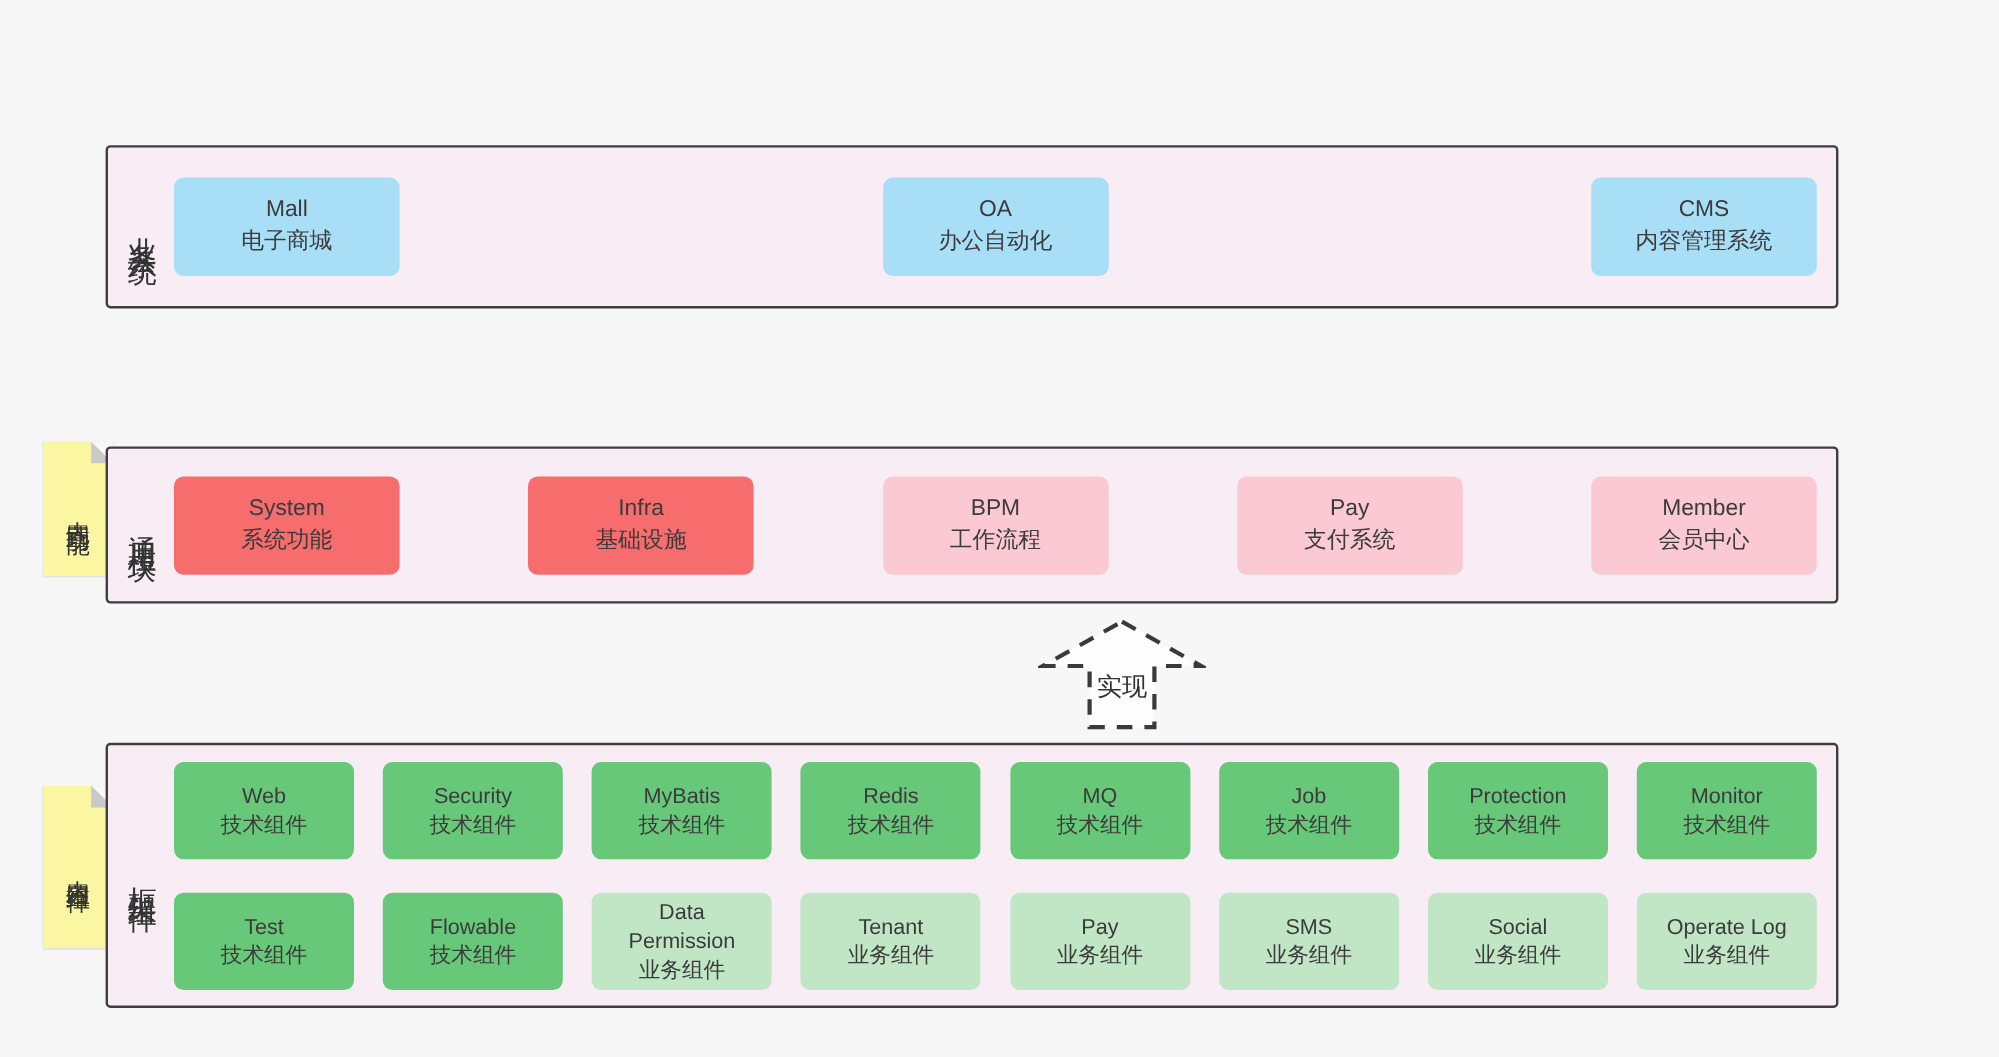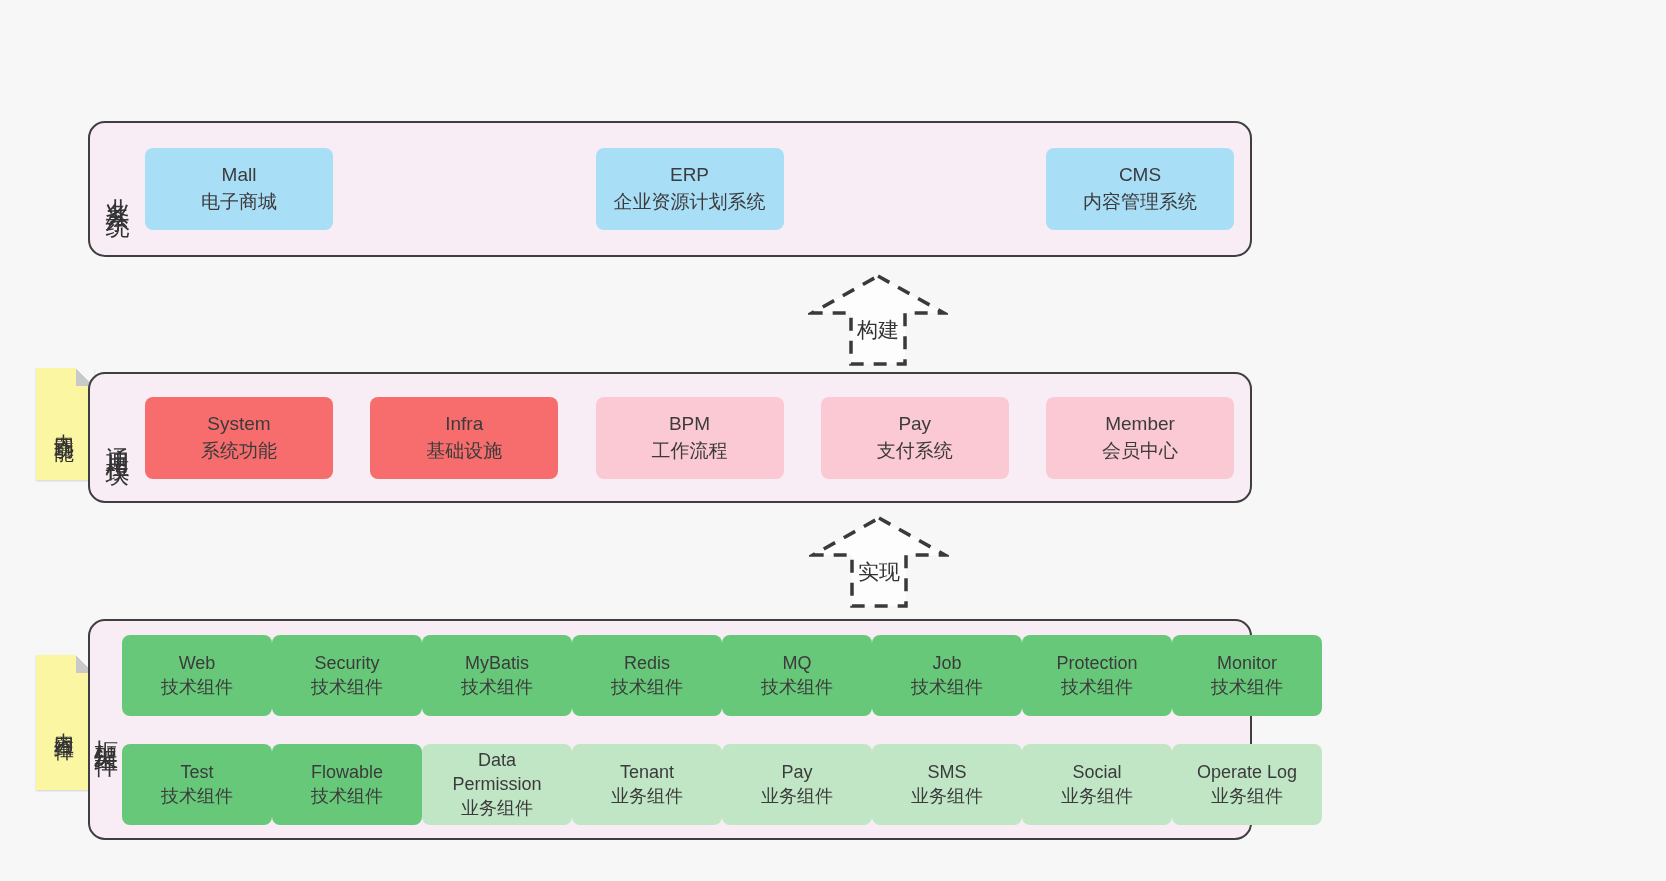--- a/index.html
+++ b/index.html
@@ -5,22 +5,22 @@
   :root{
     --page-bg:#f7f7f7; --section-bg:#f8edf5; --section-border:#3f3f3f;
     --blue:#a9def7; --red:#f76d6d; --pink:#fbc9d3; --green:#68c87a;
     --green-light:#c0e6c6; --sticky-yellow:#fbf6a2; --sticky-fold:#c9c9c9; --text:#3b3b3b;
   }
   html,body{margin:0;padding:0;background:var(--page-bg);}
   body{font-family:"Liberation Sans",sans-serif;color:var(--text);}
   .canvas{position:relative;width:1666px;height:881px;overflow:hidden;background:var(--page-bg);}
 
   
-  .panel{position:absolute;left:88px;width:1164px;box-sizing:border-box;display:flex;
-         background:var(--section-bg);border:2.5px solid var(--section-border);border-radius:17px;z-index:1;}
+  .panel{position:absolute;left:88px;width:1444px;box-sizing:border-box;display:flex;
+         background:var(--section-bg);border:2.5px solid var(--section-border);border-radius:4px;z-index:1;}
   .panel-business{top:121px;height:136px;}
   .panel-modules{top:372px;height:131px;}
   .panel-components{top:619px;height:221px;}
 
   .vlabel{width:55px;display:flex;align-items:center;justify-content:center;}
   .vtext{writing-mode:vertical-rl;text-orientation:upright;font-size:24px;letter-spacing:5px;color:#333;}
 
   .boxes{flex:1;display:flex;align-items:center;justify-content:space-between;padding-right:16px;}
   .rows{flex:1;display:flex;flex-direction:column;justify-content:center;gap:28px;padding-right:16px;}
   .row-small{display:flex;justify-content:space-between;}
@@ -38,63 +38,57 @@
           display:flex;align-items:center;justify-content:center;box-shadow:0 1px 2px rgba(0,0,0,.15);}
   .sticky-modules{top:368px;height:112px;}
   .sticky-components{top:655px;height:135px;}
   .fold{position:absolute;top:0;right:0;width:18px;height:18px;
         background:linear-gradient(to bottom left,var(--page-bg) 0 50%,var(--sticky-fold) 50% 100%);}
   .sticky-text{writing-mode:vertical-rl;text-orientation:upright;font-size:20px;letter-spacing:3px;color:#333;}
 
   
   .arrow{position:absolute;width:140px;height:96px;z-index:0;}
   .arrow-1{left:808px;top:272px;}
-  .arrow-2{left:809px;top:514px;}
+  .arrow-2{left:865px;top:514px;}
   .arrow svg{display:block;}
   .arrow-label{position:absolute;left:0;right:0;top:44px;text-align:center;font-size:21px;color:#333;}
 </style>
 </head>
 <body>
 
 <div class="canvas">
 
   <div class="sticky sticky-modules">
     <div class="fold"></div>
     <div class="sticky-text">内置功能</div>
   </div>
   <div class="sticky sticky-components">
     <div class="fold"></div>
     <div class="sticky-text">内置组件</div>
   </div>
 
-  <div class="arrow arrow-1">
-    <svg width="140" height="96" viewBox="0 0 140 96">
-      <polygon points="70,4 136,41 97,41 97,92 43,92 43,41 4,41" fill="#fdfdfd" stroke="#3a3a3a" stroke-width="3.5" stroke-dasharray="13 10"></polygon>
-    </svg>
-    <span class="arrow-label">构建</span>
-  </div>
   <div class="arrow arrow-2">
     <svg width="140" height="96" viewBox="0 0 140 96">
       <polygon points="70,4 136,41 97,41 97,92 43,92 43,41 4,41" fill="#fdfdfd" stroke="#3a3a3a" stroke-width="3.5" stroke-dasharray="13 10"></polygon>
     </svg>
     <span class="arrow-label">实现</span>
   </div>
 
   <section class="panel panel-business">
     <div class="vlabel">
       <span class="vtext">业务系统</span>
     </div>
     <div class="boxes">
         <div class="box blue">
     <span class="t">Mall</span>
     <span class="s">电子商城</span>
   </div>
         <div class="box blue">
-    <span class="t">ERP</span>
-    <span class="s">企业资源计划系统</span>
+    <span class="t">OA</span>
+    <span class="s">办公自动化</span>
   </div>
         <div class="box blue">
     <span class="t">CMS</span>
     <span class="s">内容管理系统</span>
   </div>
       </div>
   </section>
 
   <section class="panel panel-modules">
     <div class="vlabel">

